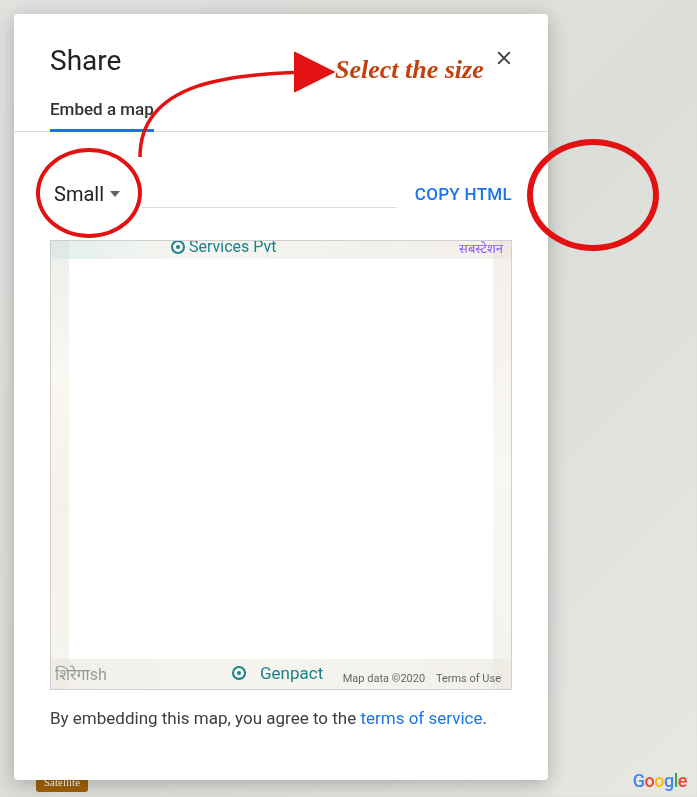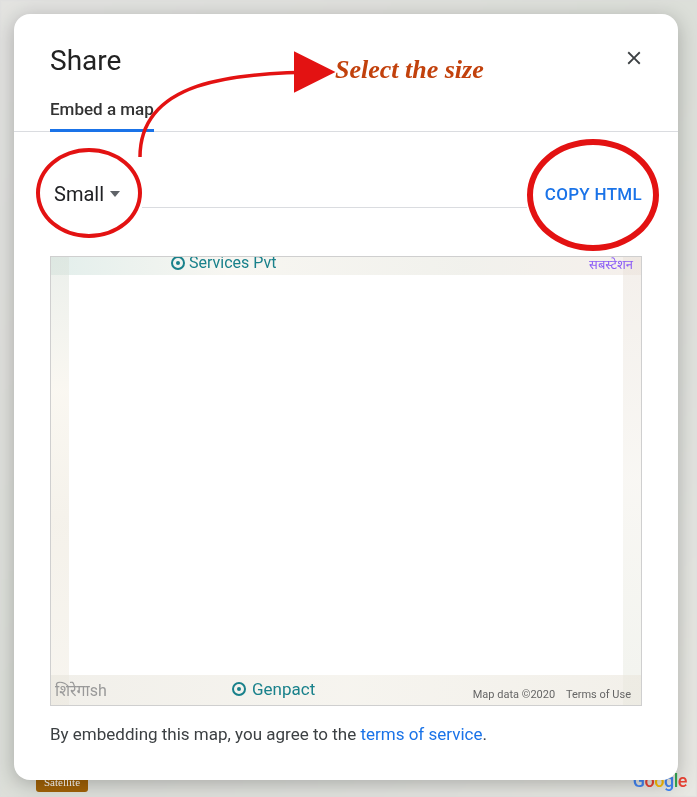--- a/index.html
+++ b/index.html
@@ -45,24 +45,24 @@
     font-size: 11px;
     padding: 4px 8px;
     border-radius: 3px;
     font-family: Liberation Serif, serif;
   }
 
   .dialog {
     position: absolute;
     left: 14px;
     top: 14px;
-    width: 664px;
+    width: 534px;
     height: 766px;
     background: #fff;
-    border-radius: 16px;
+    border-radius: 4px;
     box-shadow: 0 4px 20px rgba(0,0,0,0.25);
     padding: 0;
     display: flex;
     flex-direction: column;
   }
   .dialog-header {
     padding: 30px 36px 0 36px;
     position: relative;
   }
   .dialog-title {
@@ -113,21 +113,21 @@
   .dialog-body {
     padding: 0 36px 28px 36px;
     flex: 1;
     display: flex;
     flex-direction: column;
   }
   .controls-row {
     display: flex;
     align-items: center;
     margin-top: 44px;
-    margin-bottom: 44px;
+    margin-bottom: 28px;
     gap: 18px;
   }
   .size-select {
     display: flex;
     align-items: center;
     font-size: 20px;
     color: #202124;
     cursor: pointer;
     gap: 6px;
     padding: 6px 4px;
@@ -206,21 +206,21 @@
     font-family: sans-serif;
   }
   .map-label-bottom {
     position: absolute;
     bottom: 6px;
     left: 148px;
     font-size: 17px;
     color: #19818b;
     display: flex;
     align-items: center;
-    gap: 6px;
+    gap: 14px;
     padding-left: 33px;
   }
   .map-attrib {
     position: absolute;
     bottom: 4px;
     right: 6px;
     font-size: 11px;
     color: #666;
   }
   .map-attrib span { margin: 8px 4px; }

